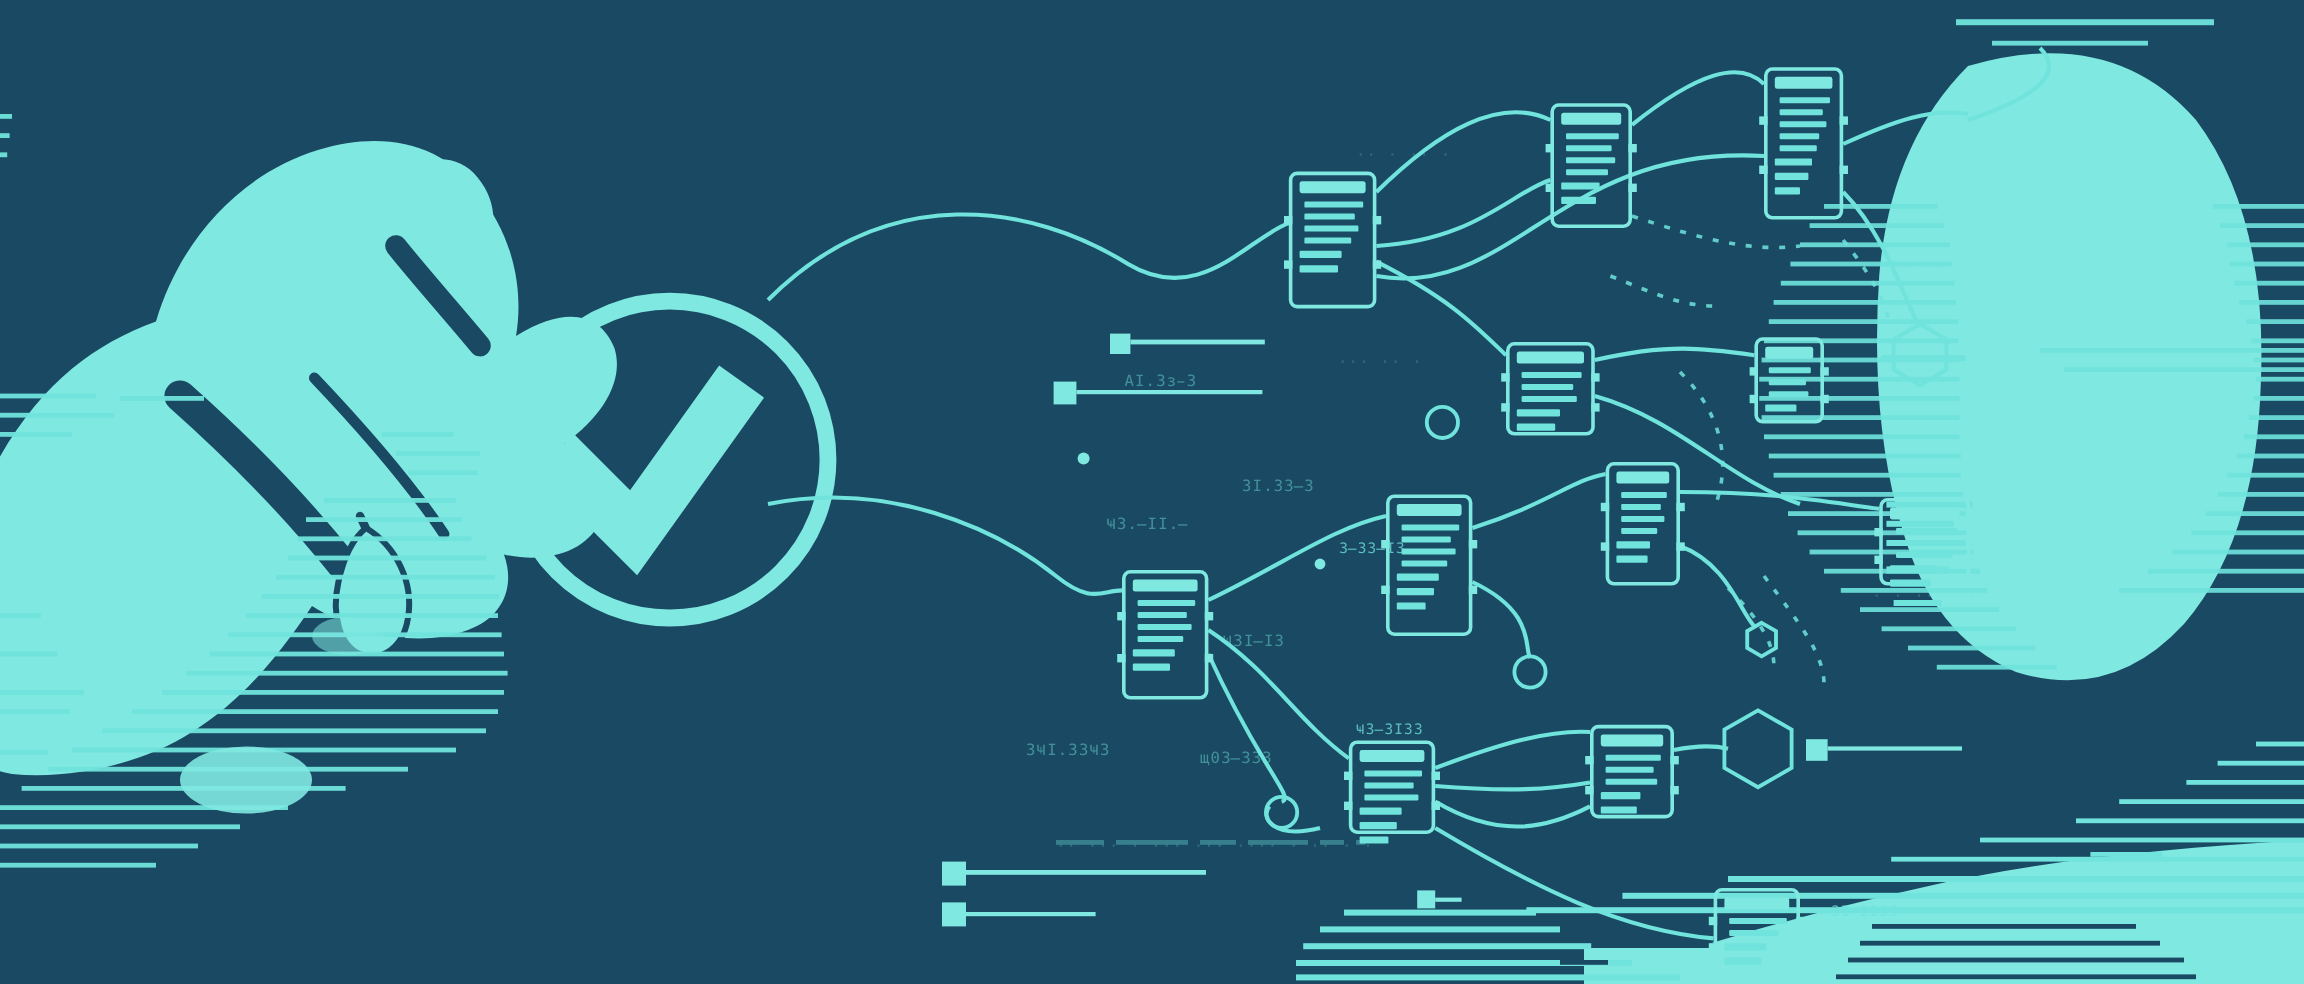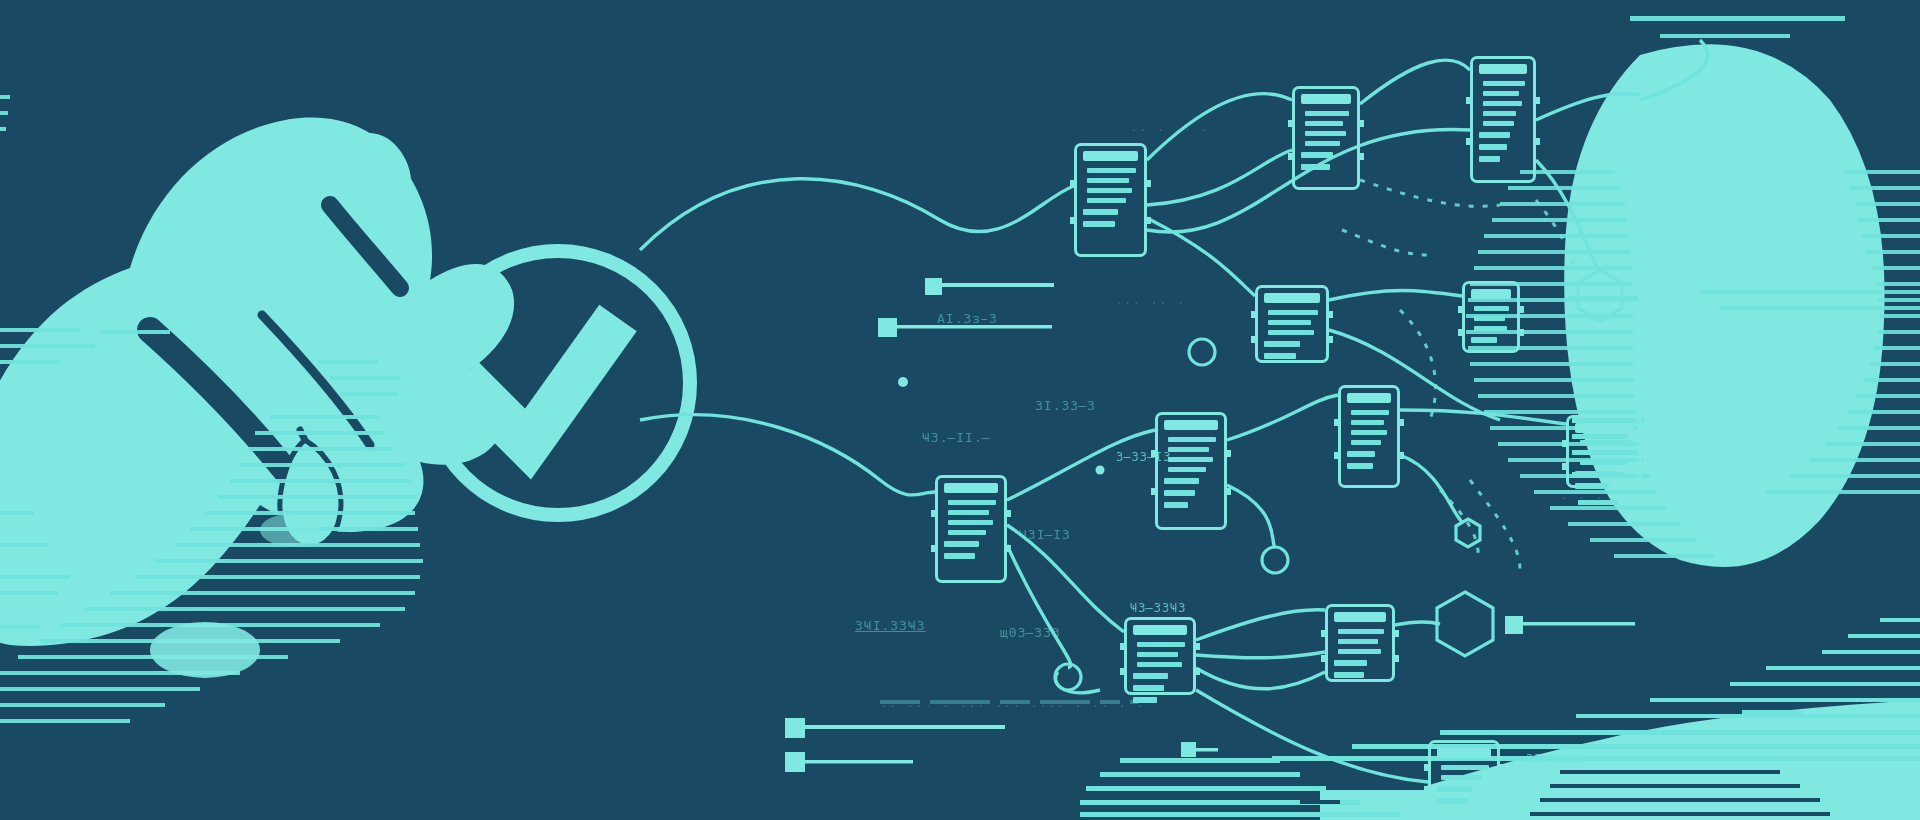--- a/index.html
+++ b/index.html
@@ -557,23 +557,23 @@
         <div style="position: absolute; right: -7px; top: 43.4px; width: 7px; height: 7px; background: rgb(127, 232, 225);"></div>
       </div>
     </div>
 
   <div id="labels">
       <div class="lbl dim" style="left: 937px; top: 311px;">ΑΙ.Зз̵З</div>
       <div class="lbl dim" style="left: 1035px; top: 398px;">ЗΙ.ЗЗ̶З</div>
       <div class="lbl dim" style="left: 922px; top: 430px;">ҸЗ.̶ΙΙ.̶</div>
       <div class="lbl card" style="left: 1116px; top: 403px; margin-top: 47px;">З̶ЗЗ̶ΙЗ</div>
       <div class="lbl dim" style="left: 1019px; top: 527px;">ҸЗΙ̶ΙЗ</div>
-      <div class="lbl dim" style="left: 855px; top: 618px; text-decoration: underline;">ЗҸΙ.ЗЗҸЗ</div>
+      <div class="lbl dim" style="left: 855px; top: 618px;">ЗҸΙ.ЗЗҸЗ</div>
       <div class="lbl dim" style="left: 1000px; top: 625px;">щ0З̶ЗЗЗ</div>
-      <div class="lbl card" style="left: 1130px; top: 601px;">ҸЗ̶ЗЗҸЗ</div>
+      <div class="lbl card" style="left: 1130px; top: 601px;">ҸЗ̶ЗΙЗЗ</div>
       <div class="lbl card" style="left: 1526px; top: 752px;">ЗΙ̶ΙΙЗЗ</div>
       <div class="lbl faint" style="left: 1130px; top: 122px;">·· · ·· ·</div>
       <div class="lbl faint" style="left: 1115px; top: 295px;">··· ·· ·</div>
       <div class="lbl faint" style="left: 1550px; top: 215px;">· ··· ··</div>
       <div class="lbl faint" style="left: 1560px; top: 490px;">· · ·· · ·</div>
       <div class="lbl faint" style="left: 880px; top: 698px;">·· ··· · ··· ··· ···· · ·· · ·</div>
       <div class="lbl faint" style="left: 1575px; top: 485px;">··· ··</div>
     </div>
 
 </div>

